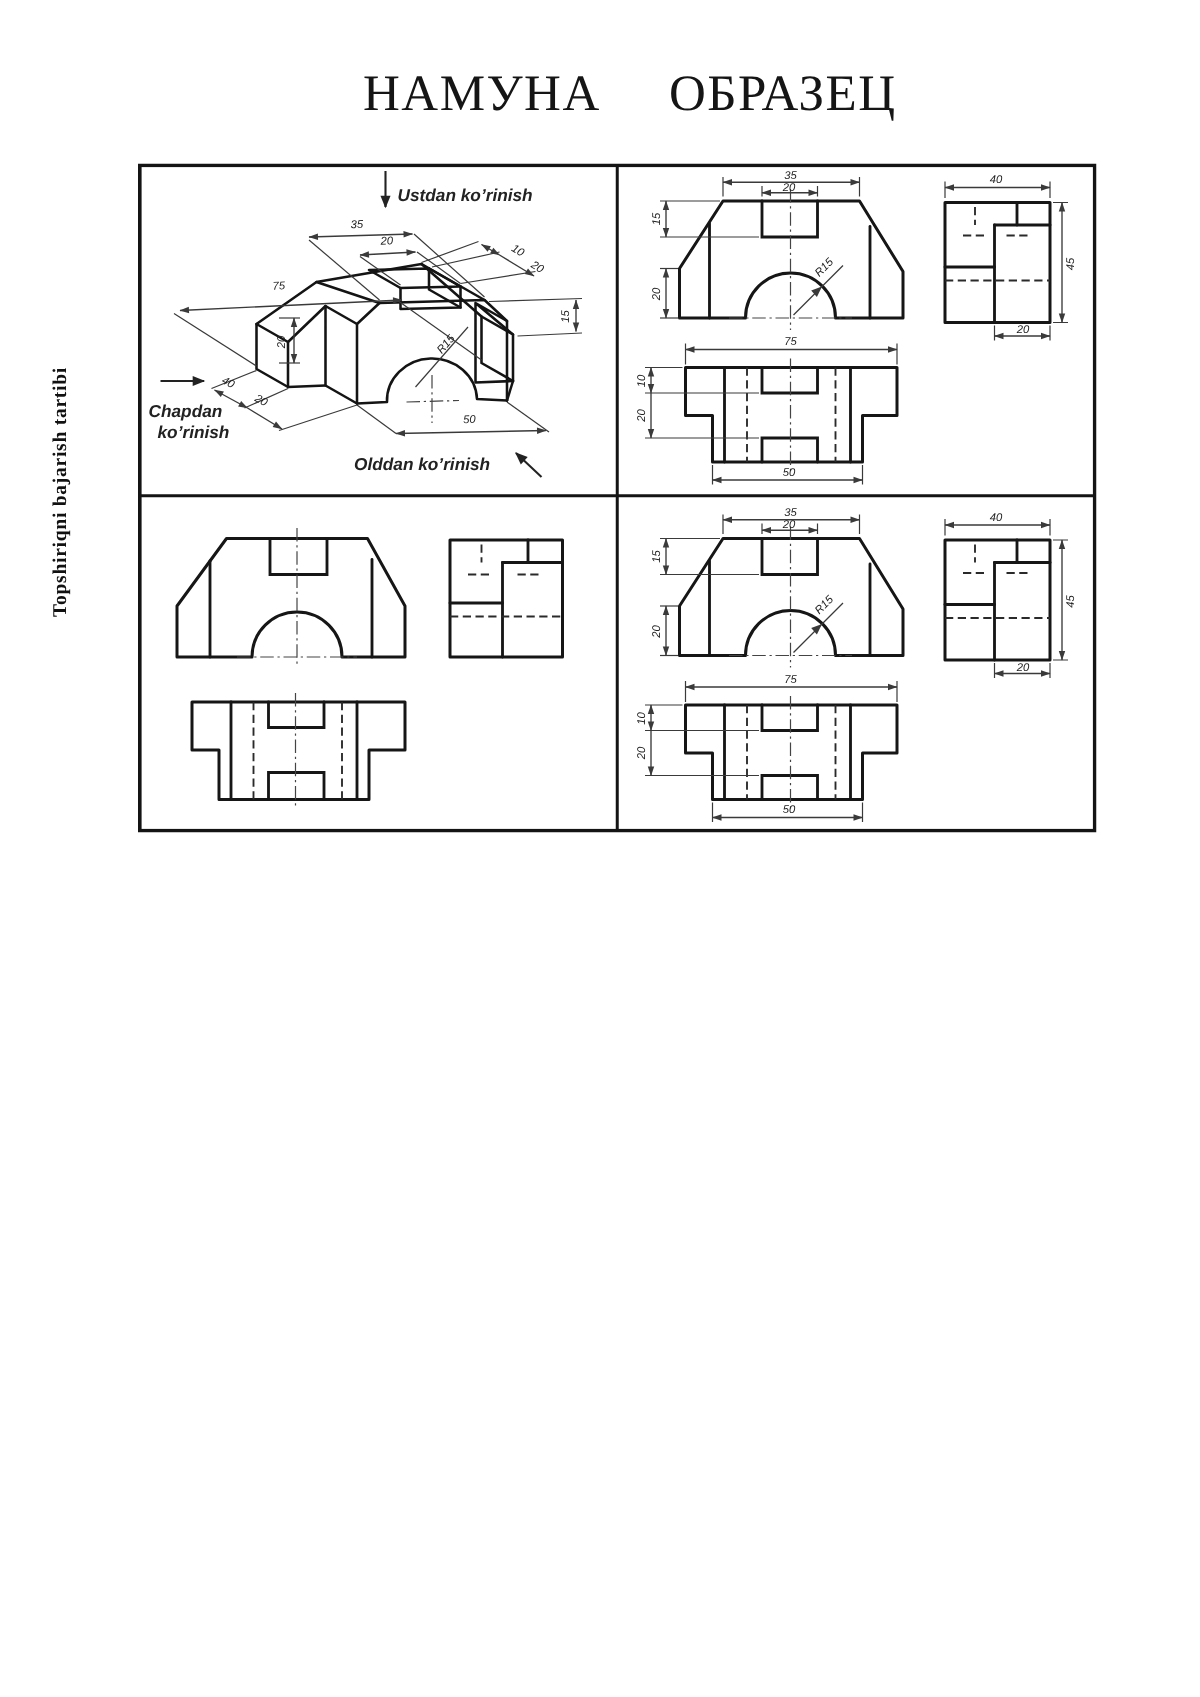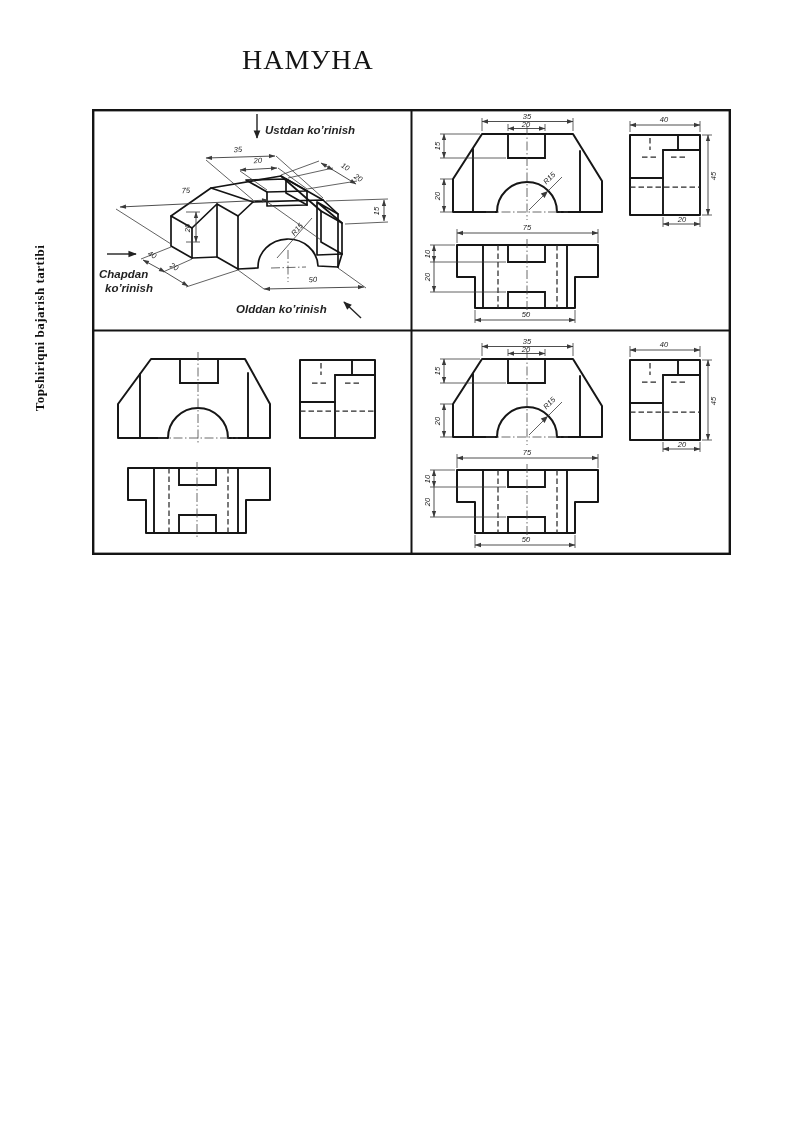--- a/index.html
+++ b/index.html
@@ -1,18 +1,18 @@
 <!DOCTYPE html>
 <html><head>
 <meta charset="utf-8">
 <style>
   html,body{margin:0;padding:0;background:#ffffff;}
   .page{position:relative;width:800px;height:1131px;background:#ffffff;overflow:hidden;
         font-family:"Liberation Sans",sans-serif;}
-  .title-word{position:absolute;font-family:"Liberation Serif",serif;font-size:28px;
+  .title-word{position:absolute;font-family:"Liberation Serif",serif;font-size:34px;
         color:#151515;letter-spacing:1px;white-space:nowrap;}
   .t-left{left:242px;top:44px;}
   .t-right{left:446px;top:44px;}
   .side-caption{position:absolute;left:-56px;top:316px;width:200px;height:24px;
         transform:rotate(-90deg);font-family:"Liberation Serif",serif;font-weight:bold;
         font-size:13px;color:#111;text-align:center;letter-spacing:.5px;}
   svg{position:absolute;left:92px;top:109px;}
   .bd{stroke:#141414;stroke-width:2.4;fill:none;}
   .dv{stroke:#141414;stroke-width:2;fill:none;}
   .ol{stroke:#161616;stroke-width:2;fill:none;stroke-linejoin:round;stroke-linecap:round;}
@@ -26,20 +26,21 @@
   text{fill:#222;}
   .dt{font:italic 7.5px "Liberation Sans",sans-serif;}
   .lb{font:italic 600 11.5px "Liberation Sans",sans-serif;}
 </style>
 </head>
 <body>
 
 <div class="page">
 
   <div class="title-word t-left">НАМУНА</div>
+  <div class="title-word t-right">ОБРАЗЕЦ</div>
   <div class="side-caption">Topshiriqni bajarish tartibi</div>
 
   <svg width="639" height="446" viewBox="92 109 639 446">
     <defs>
       <marker id="ma" viewBox="0 0 10 10" refX="9.5" refY="5" markerWidth="9" markerHeight="7" orient="auto-start-reverse" markerUnits="strokeWidth">
         <path d="M0,1.6 L10,5 L0,8.4 z" fill="#3a3a3a"></path>
       </marker>
       <marker id="mb" viewBox="0 0 10 10" refX="9" refY="5" markerWidth="7" markerHeight="6" orient="auto-start-reverse" markerUnits="strokeWidth">
         <path d="M0,1 L10,5 L0,9 z" fill="#222"></path>
       </marker>

